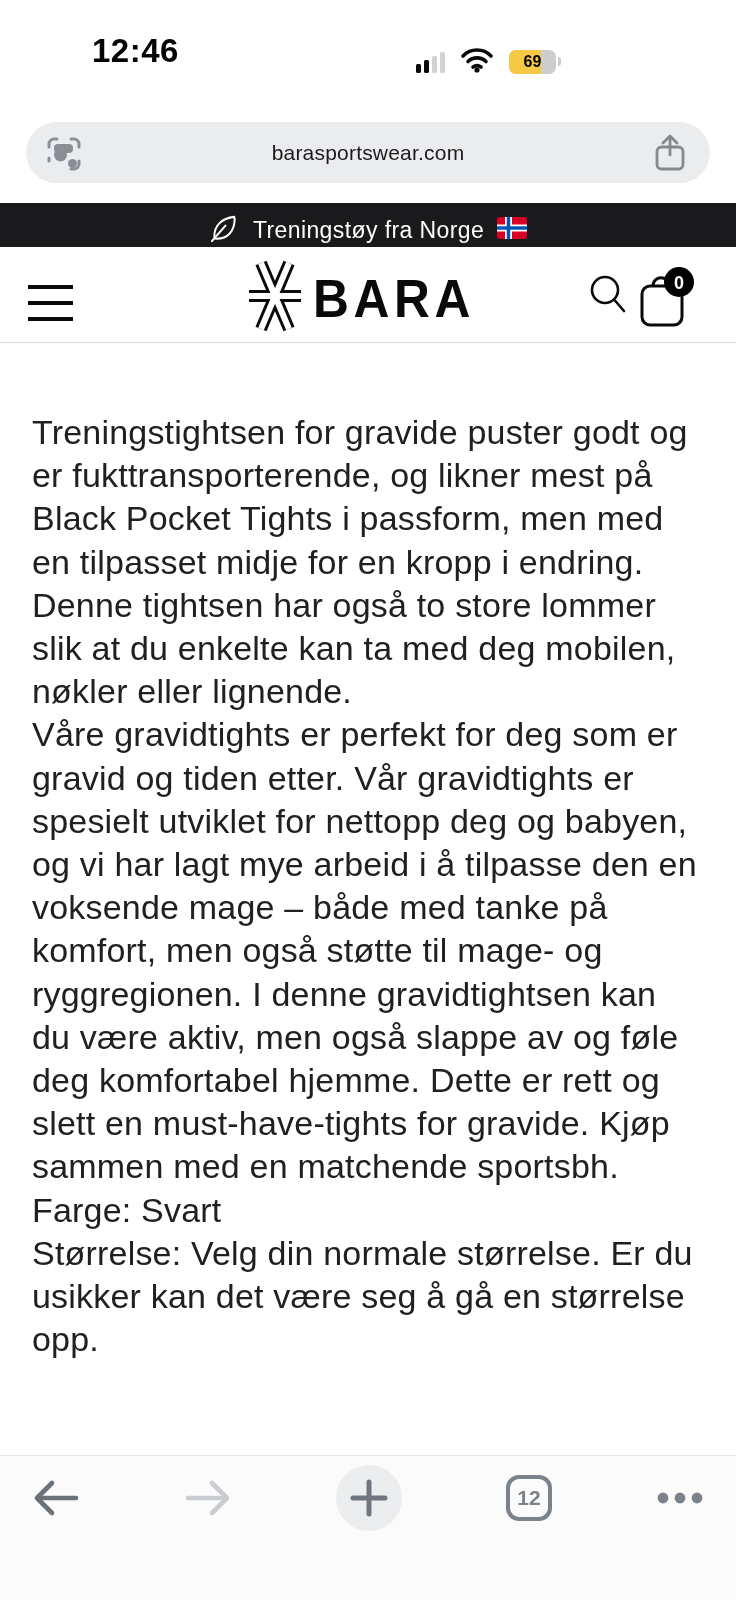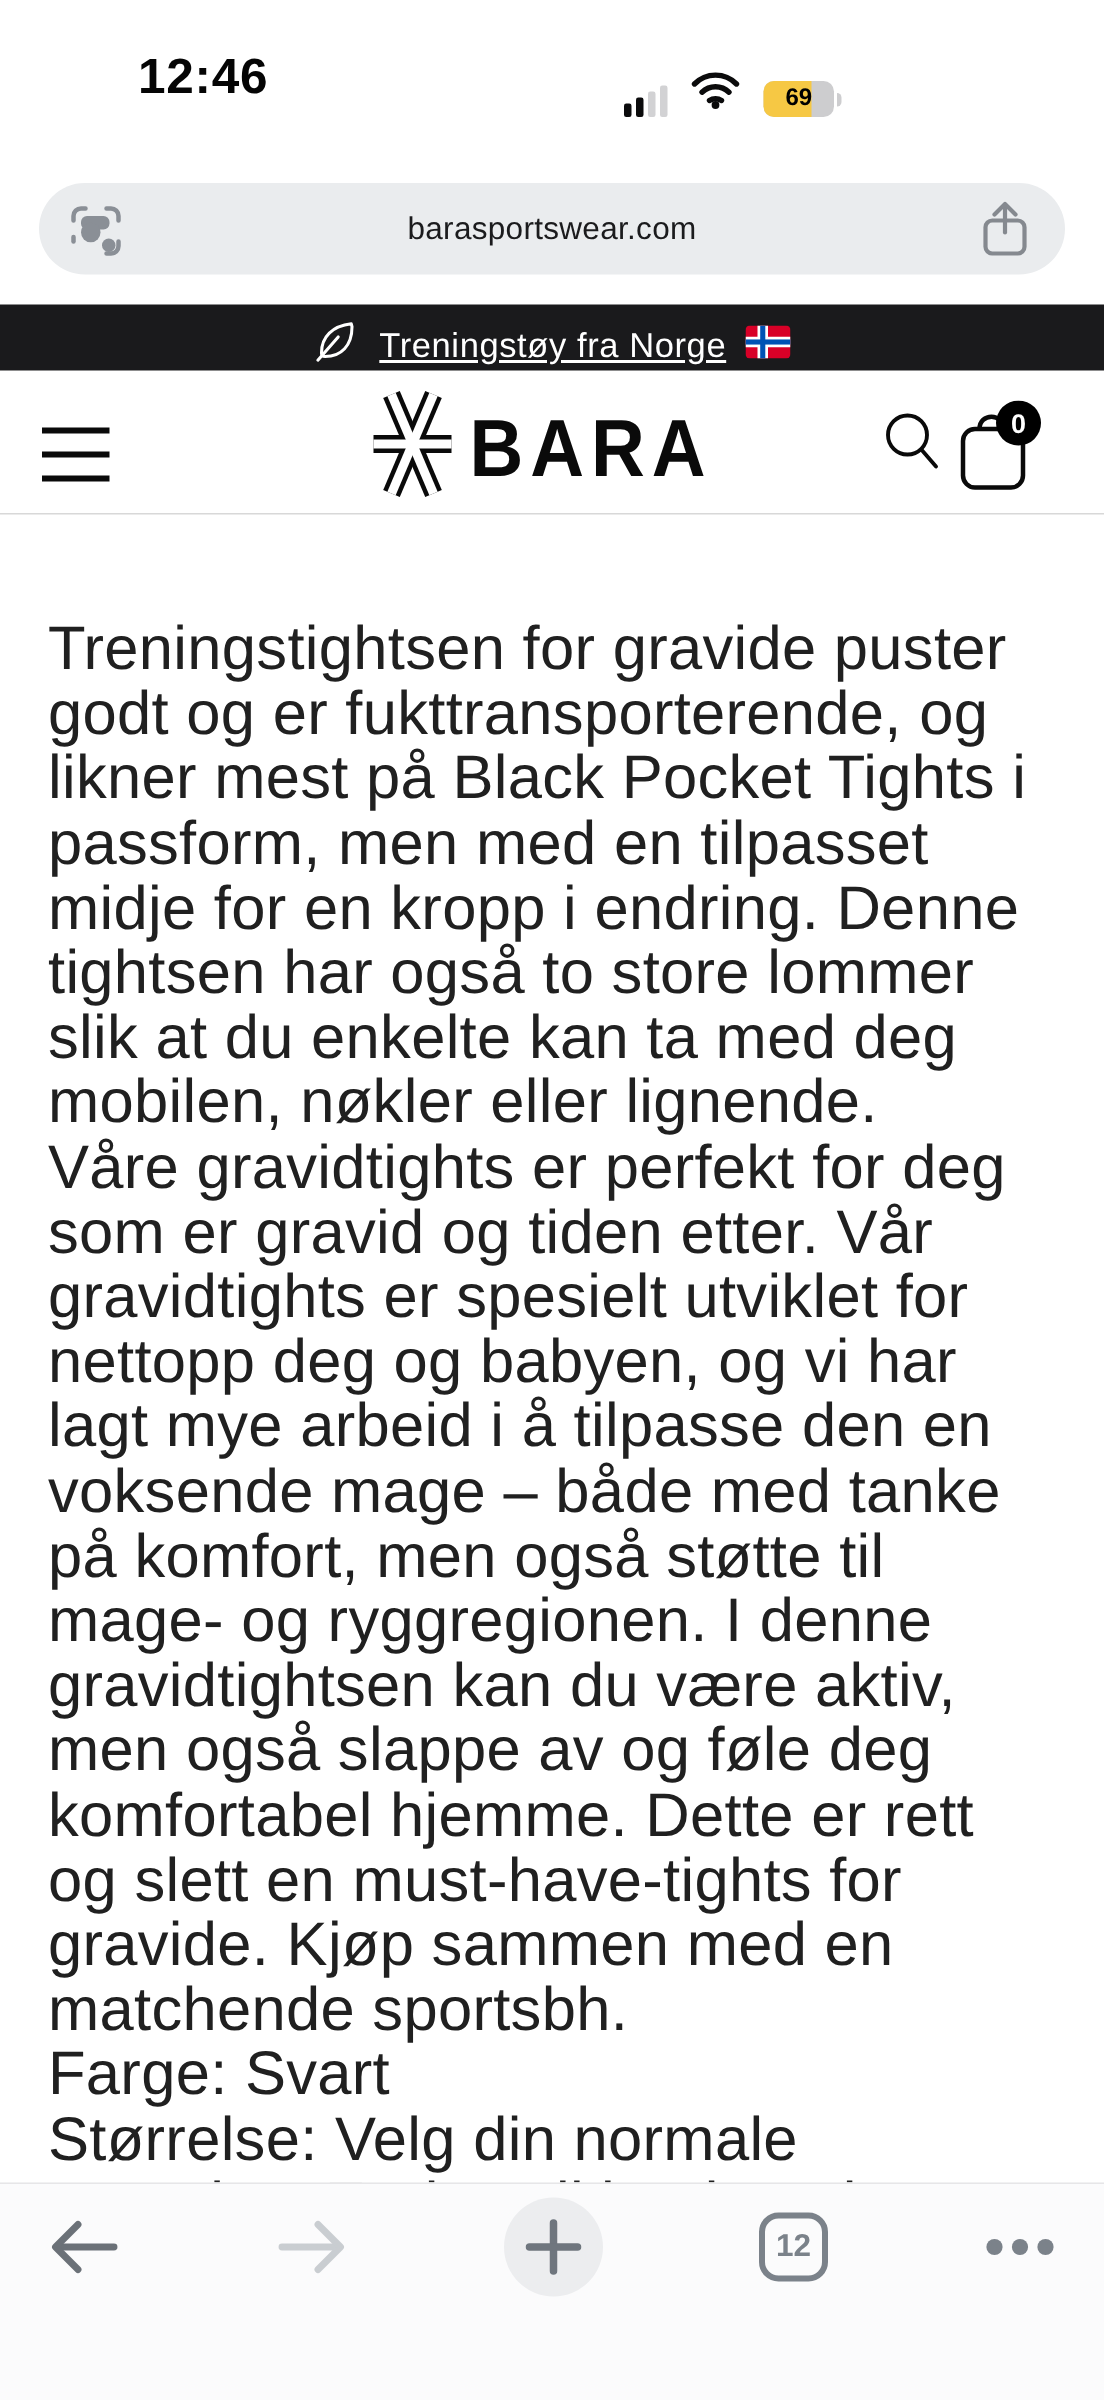--- a/index.html
+++ b/index.html
@@ -8,56 +8,56 @@
     position: relative;
     width: 736px; height: 1600px;
     background: #ffffff;
     font-family: "Liberation Sans", sans-serif;
     overflow: hidden;
   }
 
   
   .status-bar { position: absolute; top: 0; left: 0; width: 590px; height: 100px; background: #fff; }
   .time { position: absolute; left: 92px; top: 32px; font-size: 33px; font-weight: 700; color: #050505; letter-spacing: 0.5px; }
-  .status-icons { position: absolute; right: 34px; top: 46px; display: flex; align-items: flex-end; gap: 15px; }
+  .status-icons { position: absolute; right: 34px; top: 46px; display: flex; align-items: center; gap: 15px; }
   .signal { display: flex; align-items: flex-end; gap: 3px; height: 22px; }
   .signal span { width: 5px; border-radius: 1.5px; }
   .sig-1 { height: 9px;  background: #0b0b0c; }
   .sig-2 { height: 13px; background: #0b0b0c; }
   .sig-3 { height: 17px; background: #d2d2d4; }
   .sig-4 { height: 21px; background: #d2d2d4; }
   .battery { position: relative; width: 47px; height: 24px; border-radius: 7px; background: #cdcdcf; overflow: visible; }
   .battery-fill { position: absolute; left: 0; top: 0; bottom: 0; width: 69%; background: #f6c844; border-radius: 7px 0 0 7px; }
   .battery-num { position: absolute; left: 0; top: 0; width: 100%; height: 24px; line-height: 24px; text-align: center; font-size: 16px; font-weight: 700; color: #000; }
   .battery-nub { position: absolute; right: -5px; top: 7.5px; width: 3.5px; height: 9px; border-radius: 0 3px 3px 0; background: #cdcdcf; }
 
   
   .url-row { position: absolute; top: 100px; left: 0; width: 736px; height: 103px; background: #fff; }
   .url-pill { position: absolute; left: 26px; top: 22px; width: 684px; height: 61px; border-radius: 31px; background: #eaecee; }
   .scan-btn { position: absolute; left: 20px; top: 14px; width: 36px; height: 36px; border: none; background: transparent; cursor: pointer; }
   .url-text { position: absolute; left: 80px; right: 80px; top: 0; height: 61px; line-height: 61px; text-align: center; font-size: 21px; color: #1b1b1d; letter-spacing: 0.2px; }
   .share-btn { position: absolute; right: 22px; top: 11px; width: 36px; height: 40px; border: none; background: transparent; cursor: pointer; }
 
   
   .announce { position: absolute; top: 203px; left: 0; width: 736px; height: 54px; background: #1a1a1c; display: flex; align-items: center; justify-content: center; gap: 13px; cursor: pointer; }
-  .announce-text { color: #fff; font-size: 23px; letter-spacing: 0.4px; text-decoration: underline; }
+  .announce-text { color: #fff; font-size: 23px; letter-spacing: 0.4px; }
 
   
   .shop-header { position: absolute; top: 247px; left: 0; width: 736px; height: 96px; background: #fff; border-bottom: 1px solid #d8d8d8; }
   .hamburger { position: absolute; left: 28px; top: 38px; width: 45px; height: 36px; border: none; background: transparent; cursor: pointer; padding: 0; }
   .hamburger i { display: block; width: 45px; height: 4px; background: #0a0a0a; margin-bottom: 12px; }
   .hamburger i:last-child { margin-bottom: 0; }
   .logo { position: absolute; left: 50%; transform: translateX(-50%); top: 9px; display: flex; align-items: center; gap: 10px; text-decoration: none; cursor: pointer; }
   .brand-text { font-size: 54px; font-weight: 700; color: #0a0a0a; letter-spacing: 5px; transform: scaleX(0.92); transform-origin: left center; }
   .search-btn { position: absolute; right: 108px; top: 26px; width: 40px; height: 44px; border: none; background: transparent; cursor: pointer; }
   .cart-btn { position: absolute; right: 40px; top: 20px; width: 58px; height: 62px; border: none; background: transparent; cursor: pointer; }
 
   
   .content { position: absolute; top: 353px; left: 0; width: 736px; height: 1102px; padding: 58px 36px 0 32px; overflow: hidden; background: #fff; }
-  .content p { font-size: 41px; line-height: 43.2px; color: #202020; letter-spacing: 0.2px; font-weight: 400; }
+  .content p { font-size: 34px; line-height: 43.2px; color: #202020; letter-spacing: 0.2px; font-weight: 400; }
 
   
   .toolbar { position: absolute; top: 1455px; left: 0; width: 736px; height: 188px; background: #fbfbfc; border-top: 1px solid #e6e6e8; }
   .tb-row { position: absolute; top: 0; left: 0; right: 0; height: 84px; display: flex; align-items: center; justify-content: space-between; padding: 0 32px; }
   .tb-btn { border: none; background: transparent; cursor: pointer; padding: 0; display: flex; align-items: center; justify-content: center; }
   .plus-circle { width: 66px; height: 66px; border-radius: 50%; background: #ecedef; display: flex; align-items: center; justify-content: center; }
   .tabs-box { width: 46px; height: 46px; border: 4px solid #7b828a; border-radius: 13px; display: flex; align-items: center; justify-content: center; font-size: 21px; font-weight: 600; color: #7b828a; }
   .home-indicator { position: absolute; bottom: 12px; left: 50%; transform: translateX(-50%); width: 264px; height: 15px; border-radius: 8px; background: #050505; }
 </style>
 </head>

